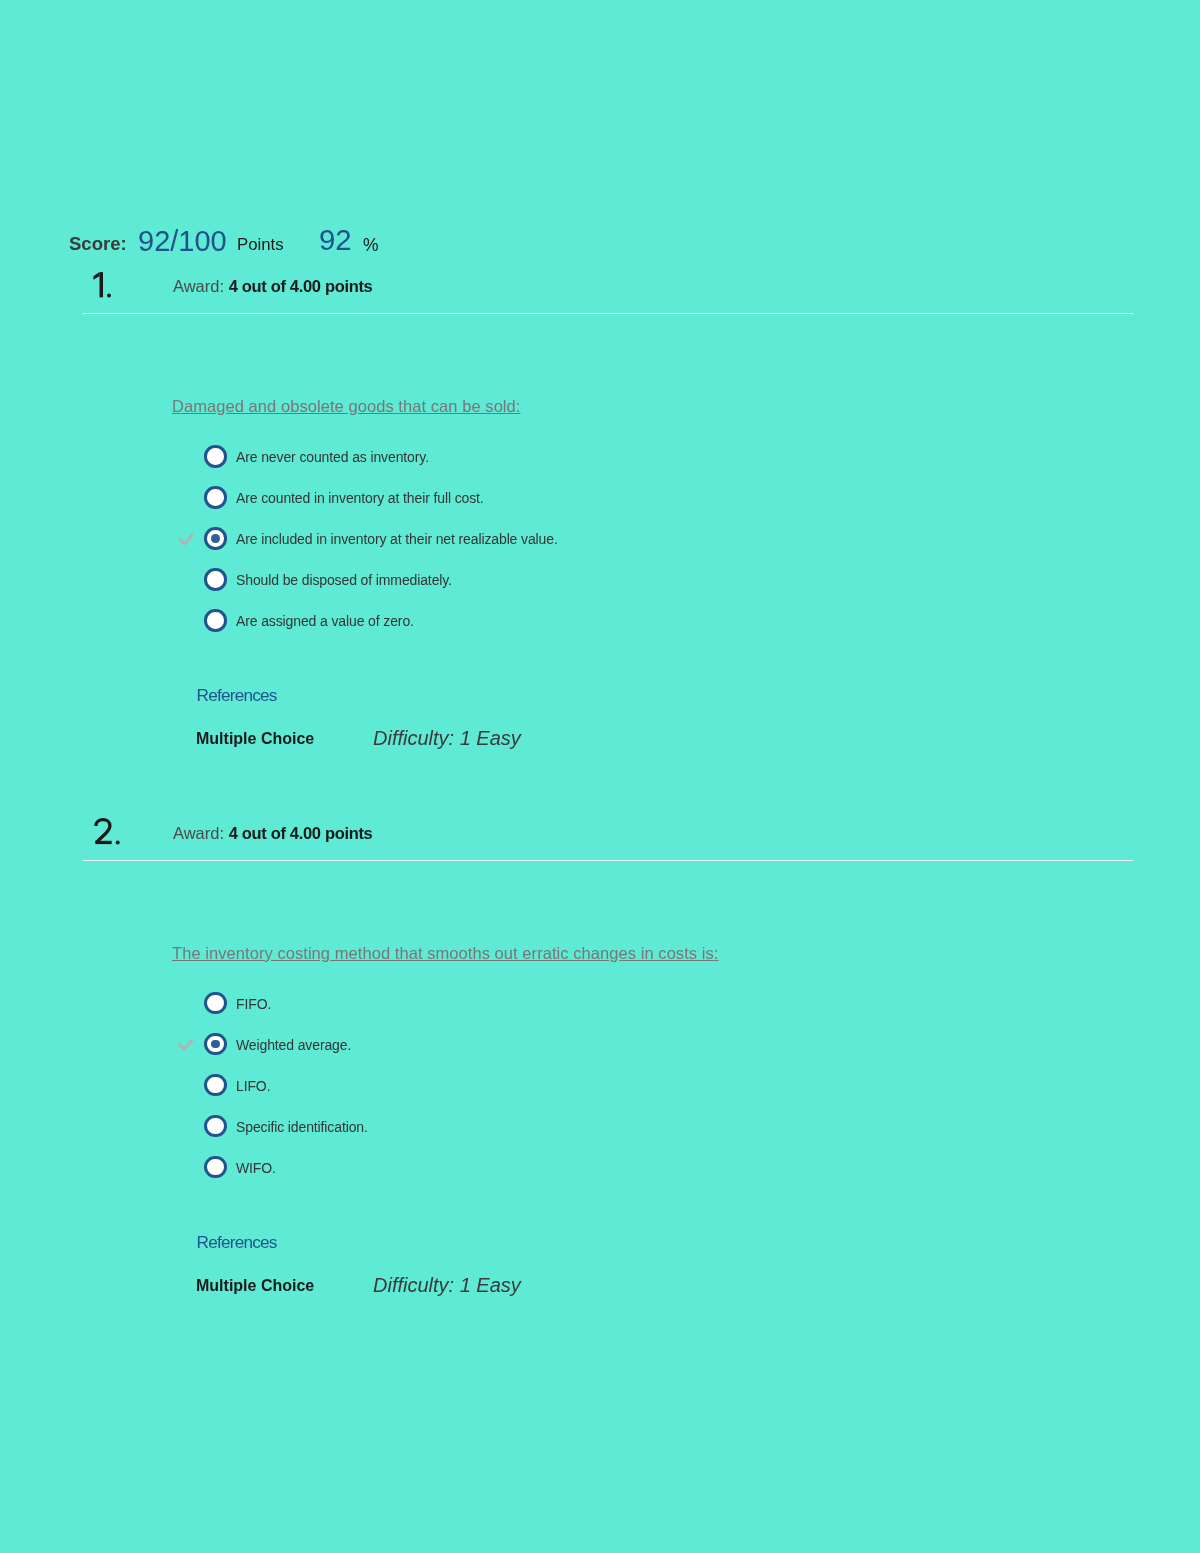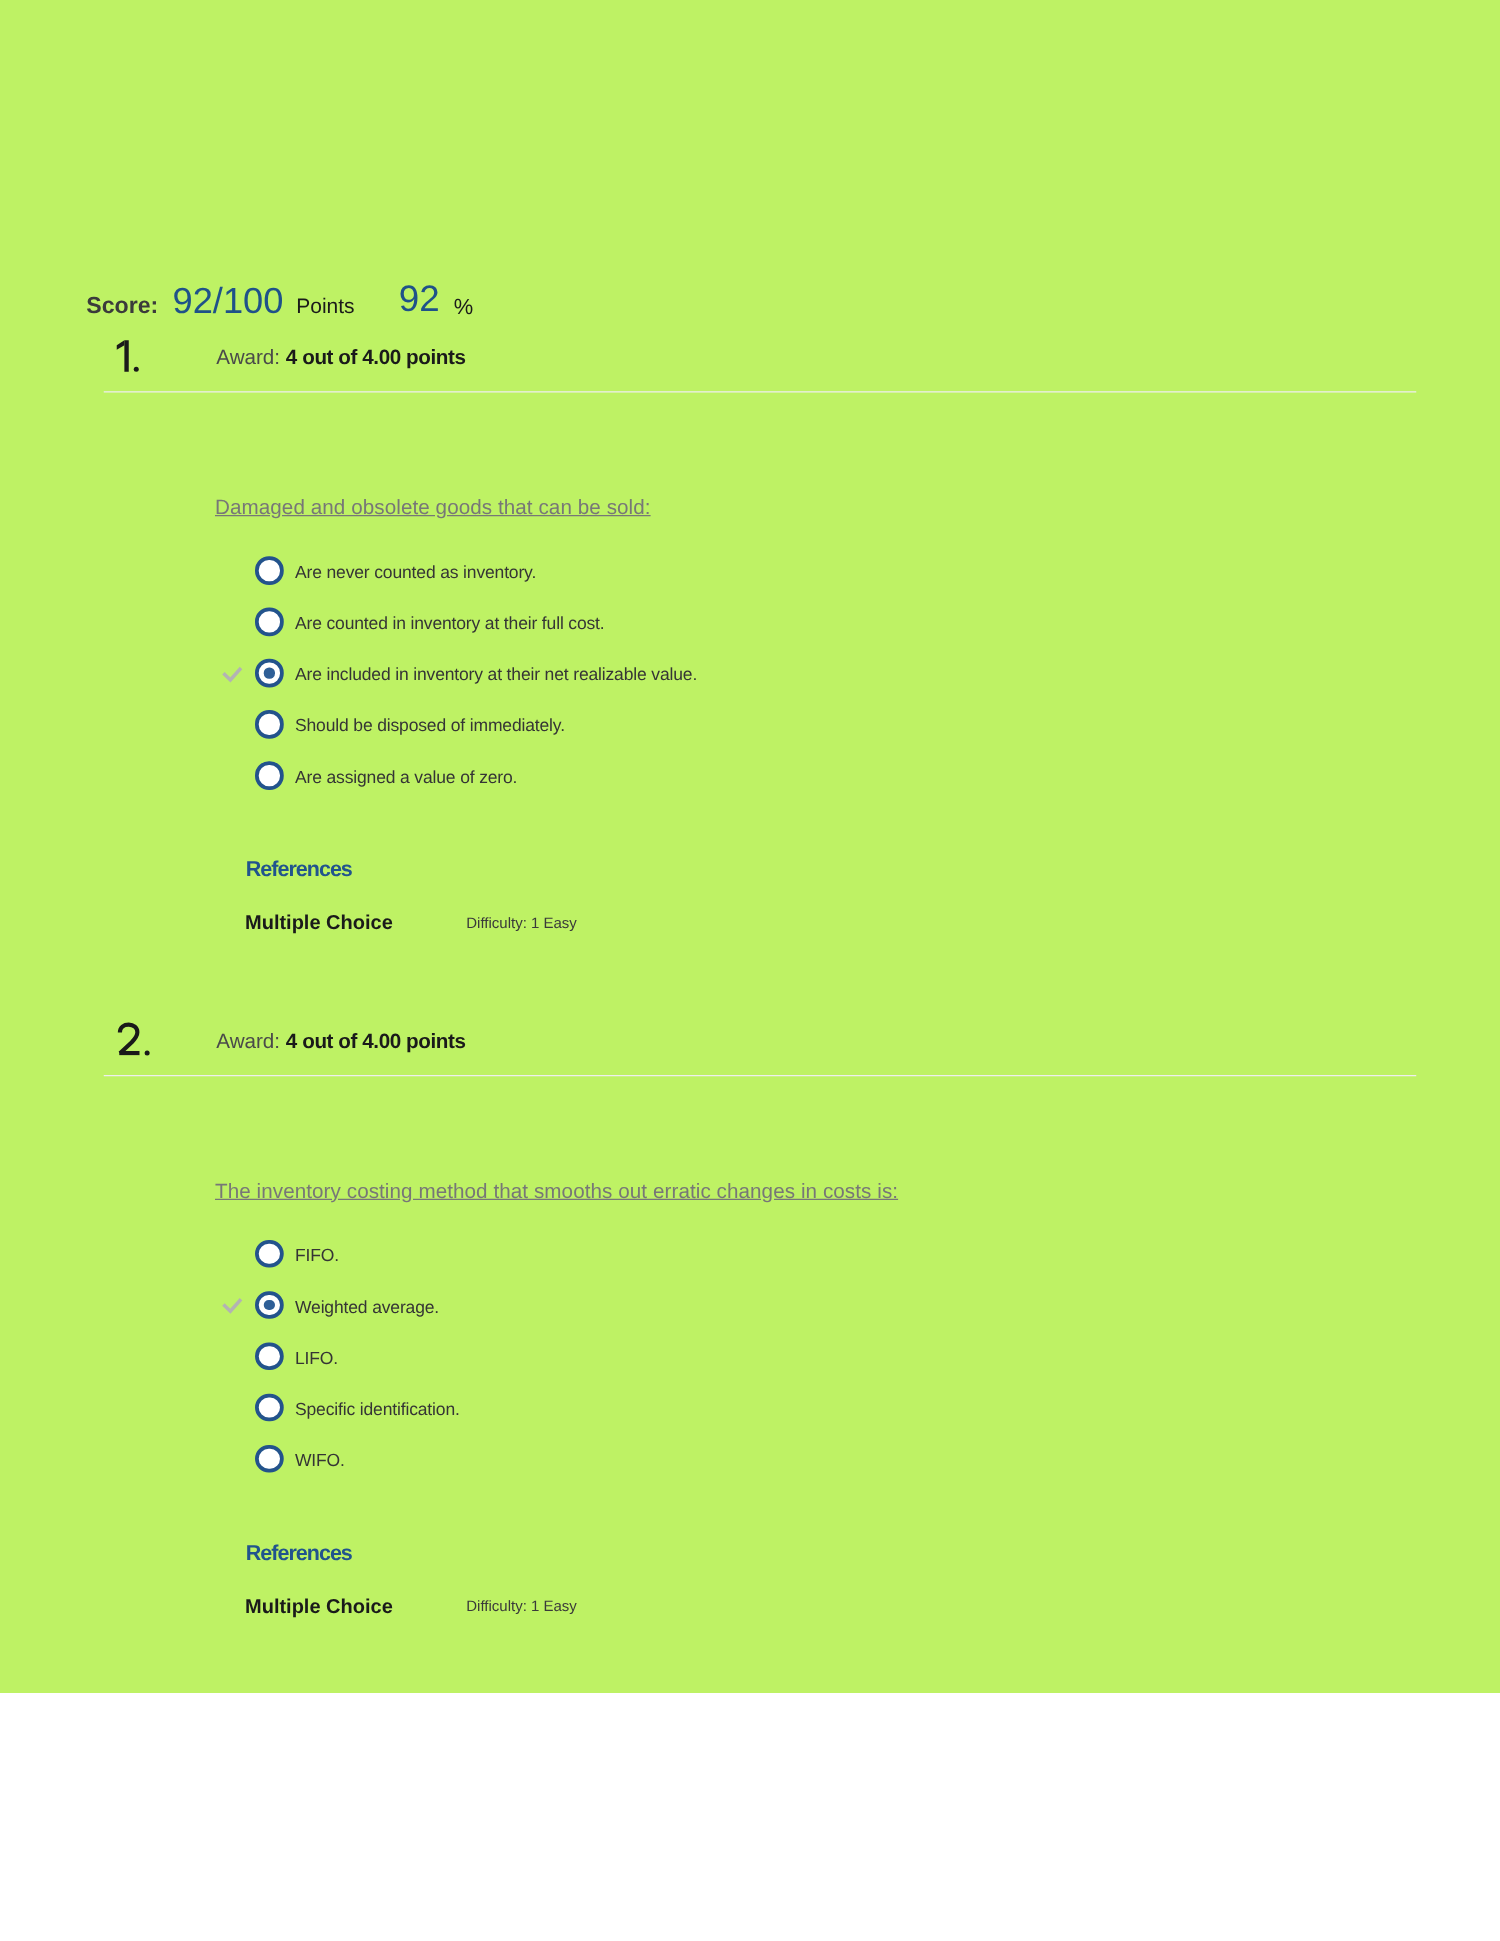--- a/index.html
+++ b/index.html
@@ -4,21 +4,21 @@
 <title>Quiz Results</title>
 <style>
   *{box-sizing:border-box;}
   html,body{margin:0;padding:0;}
   body{
     width:1200px;height:1553px;background:#ffffff;
     font-family:"Liberation Sans", sans-serif;
     color:#333333;
     -webkit-font-smoothing:antialiased;
   }
-  .page{position:relative;width:1200px;height:1354px;overflow:hidden;background:#bef264;
+  .page{position:relative;width:1200px;height:1553px;overflow:hidden;background:#5eead4;
         
         will-change:transform;}
 
   
   .score-row{position:absolute;left:69px;top:222px;}
   .score-row > span{position:absolute;white-space:nowrap;line-height:normal;}
   .score-label{left:0;top:11px;font-size:18.5px;font-weight:700;color:#3b3b3b;}
   .score-value{left:69px;top:3px;font-size:29px;color:var(--accent,#1f5289);font-weight:400;text-align:right;}
   .score-points{left:168px;top:12.8px;font-size:16.8px;color:var(--heading,#1a1a1a);font-weight:400;}
   .score-pct{left:250px;top:1.2px;font-size:29.4px;color:var(--accent,#1f5289);font-weight:400;}
@@ -37,23 +37,23 @@
 
   .opts{position:absolute;left:0;top:183.3px;}
   .opt{position:absolute;left:0;height:26px;width:1200px;}
   .radio{position:absolute;left:204.4px;top:0;width:22.4px;height:22.4px;border-radius:50%;
          border:3.75px solid var(--radio,#23538c);background:#fff;}
   .radio .dot{position:absolute;left:50%;top:50%;width:8.6px;height:8.6px;margin:-4.3px 0 0 -4.3px;
          border-radius:50%;background:var(--radiodot,#2f5f97);}
   .tick{position:absolute;left:176px;top:3.3px;width:20px;height:20px;display:block;color:var(--check,#b3b3b3);}
   .optlabel{position:absolute;left:236px;top:0.8px;font-size:14px;color:var(--option,#353535);line-height:22px;white-space:nowrap;letter-spacing:-0.12px;}
 
-  .refs{position:absolute;left:196.6px;top:427px;font-size:17.2px;font-weight:700;color:var(--link,#21548d);line-height:12.4px;cursor:pointer;text-decoration:none;letter-spacing:-0.78px;}
+  .refs{position:absolute;left:196.6px;top:427px;font-size:17.2px;font-weight:400;color:var(--link,#21548d);line-height:12.4px;cursor:pointer;text-decoration:none;letter-spacing:-0.78px;}
   .meta-type{position:absolute;left:196px;top:470px;font-size:16px;font-weight:700;color:var(--heading,#1a1a1a);line-height:13px;white-space:nowrap;}
-  .meta-diff{position:absolute;left:373px;top:470px;font-size:12px;color:#3a3a3a;line-height:13px;white-space:nowrap;}
+  .meta-diff{position:absolute;left:373px;top:470px;font-size:20px;color:#3a3a3a;line-height:13px;white-space:nowrap;font-style:italic;}
   .meta-lo{position:absolute;left:593.5px;top:467px;font-size:16.6px;color:var(--meta,#6b6b6b);line-height:19.1px;width:402px;}
 
   
   .qnum-text{position:absolute;left:88px;top:8px;width:40px;height:40px;
              font-size:35px;line-height:25.3px;color:transparent;
              user-select:none;pointer-events:none;}
 </style>
 </head>
 <body style="background: rgb(255, 255, 255);">
 

